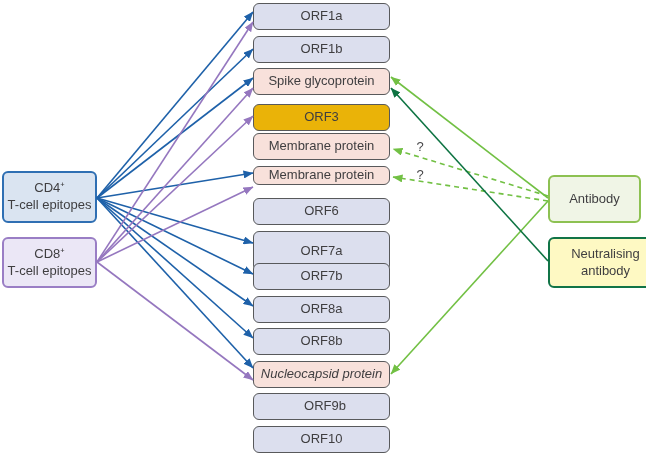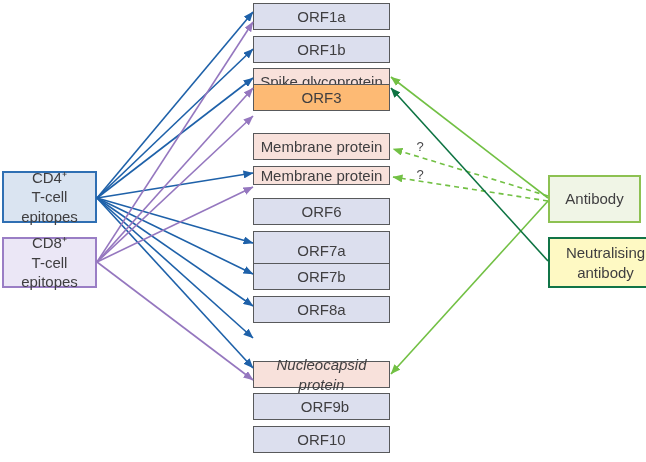--- a/index.html
+++ b/index.html
@@ -3,21 +3,21 @@
 <meta charset="utf-8">
 <style>
   html,body{margin:0;padding:0;background:#fff;}
   .figure{
     position:relative;width:646px;height:462px;background:#ffffff;
     font-family:"Liberation Sans",sans-serif;overflow:hidden;
   }
   .node{
     position:absolute;box-sizing:border-box;border-style:solid;
     display:flex;flex-direction:column;align-items:center;justify-content:center;
-    text-align:center;color:#3f3e40;font-size:15px;line-height:1.3;
+    text-align:center;color:#3f3e40;font-size:13px;line-height:1.3;border-radius:6px;
   }
   .node span{display:block;}
   .edges{position:absolute;left:0;top:0;pointer-events:none;}
   .qmark{font-family:"Liberation Sans",sans-serif;font-size:13px;fill:#48484a;}
 </style>
 </head>
 <body>
 
 <div class="figure" id="fig" style="background: rgb(255, 255, 255);">
     <div class="node" style="left: 2px; top: 171px; width: 95px; height: 52px; background: rgb(218, 228, 241); border-color: rgb(47, 111, 179); border-width: 2px; color: rgb(63, 62, 64);">
@@ -30,40 +30,43 @@
     </div>
     <div class="node" style="left: 253px; top: 3px; width: 137px; height: 27px; background: rgb(220, 223, 238); border-color: rgb(88, 89, 91); border-width: 1.5px; color: rgb(63, 62, 64);">
       <span>ORF1a</span>
     </div>
     <div class="node" style="left: 253px; top: 36px; width: 137px; height: 27px; background: rgb(220, 223, 238); border-color: rgb(88, 89, 91); border-width: 1.5px; color: rgb(63, 62, 64);">
       <span>ORF1b</span>
     </div>
     <div class="node" style="left: 253px; top: 68px; width: 137px; height: 27px; background: rgb(248, 225, 219); border-color: rgb(88, 89, 91); border-width: 1.5px; color: rgb(63, 62, 64);">
       <span>Spike glycoprotein</span>
     </div>
-    <div class="node" style="left: 253px; top: 84px; width: 137px; height: 27px; background: #fdba74; border-color: rgb(88, 89, 91); border-width: 1.5px; color: rgb(63, 62, 64);">
+    <div class="node" style="left: 253px; top: 104px; width: 137px; height: 27px; background: #eab308; border-color: rgb(88, 89, 91); border-width: 1.5px; color: rgb(63, 62, 64);">
       <span>ORF3</span>
     </div>
     <div class="node" style="left: 253px; top: 133px; width: 137px; height: 27px; background: rgb(248, 225, 219); border-color: rgb(88, 89, 91); border-width: 1.5px; color: rgb(63, 62, 64);">
       <span>Membrane protein</span>
     </div>
     <div class="node" style="left: 253px; top: 166px; width: 137px; height: 19px; background: rgb(248, 225, 219); border-color: rgb(88, 89, 91); border-width: 1.5px; color: rgb(63, 62, 64);">
       <span>Membrane protein</span>
     </div>
     <div class="node" style="left: 253px; top: 198px; width: 137px; height: 27px; background: rgb(220, 223, 238); border-color: rgb(88, 89, 91); border-width: 1.5px; color: rgb(63, 62, 64);">
       <span>ORF6</span>
     </div>
     <div class="node" style="left: 253px; top: 231px; width: 137px; height: 40px; background: rgb(220, 223, 238); border-color: rgb(88, 89, 91); border-width: 1.5px; color: rgb(63, 62, 64);">
       <span>ORF7a</span>
     </div>
     <div class="node" style="left: 253px; top: 263px; width: 137px; height: 27px; background: rgb(220, 223, 238); border-color: rgb(88, 89, 91); border-width: 1.5px; color: rgb(63, 62, 64);">
       <span>ORF7b</span>
     </div>
     <div class="node" style="left: 253px; top: 296px; width: 137px; height: 27px; background: rgb(220, 223, 238); border-color: rgb(88, 89, 91); border-width: 1.5px; color: rgb(63, 62, 64);">
       <span>ORF8a</span>
+    </div>
+    <div class="node" style="left: 253px; top: 328px; width: 137px; height: 27px; background: rgb(220, 223, 238); border-color: rgb(88, 89, 91); border-width: 1.5px; color: rgb(63, 62, 64);">
+      <span>ORF8b</span>
     </div>
     <div class="node" style="left: 253px; top: 361px; width: 137px; height: 27px; background: rgb(248, 225, 219); border-color: rgb(88, 89, 91); border-width: 1.5px; color: rgb(63, 62, 64); font-style: italic;">
       <span>Nucleocapsid protein</span>
     </div>
     <div class="node" style="left: 253px; top: 393px; width: 137px; height: 27px; background: rgb(220, 223, 238); border-color: rgb(88, 89, 91); border-width: 1.5px; color: rgb(63, 62, 64); padding-left: 7px;">
       <span>ORF9b</span>
     </div>
     <div class="node" style="left: 253px; top: 426px; width: 137px; height: 27px; background: rgb(220, 223, 238); border-color: rgb(88, 89, 91); border-width: 1.5px; color: rgb(63, 62, 64);">
       <span>ORF10</span>
     </div>

